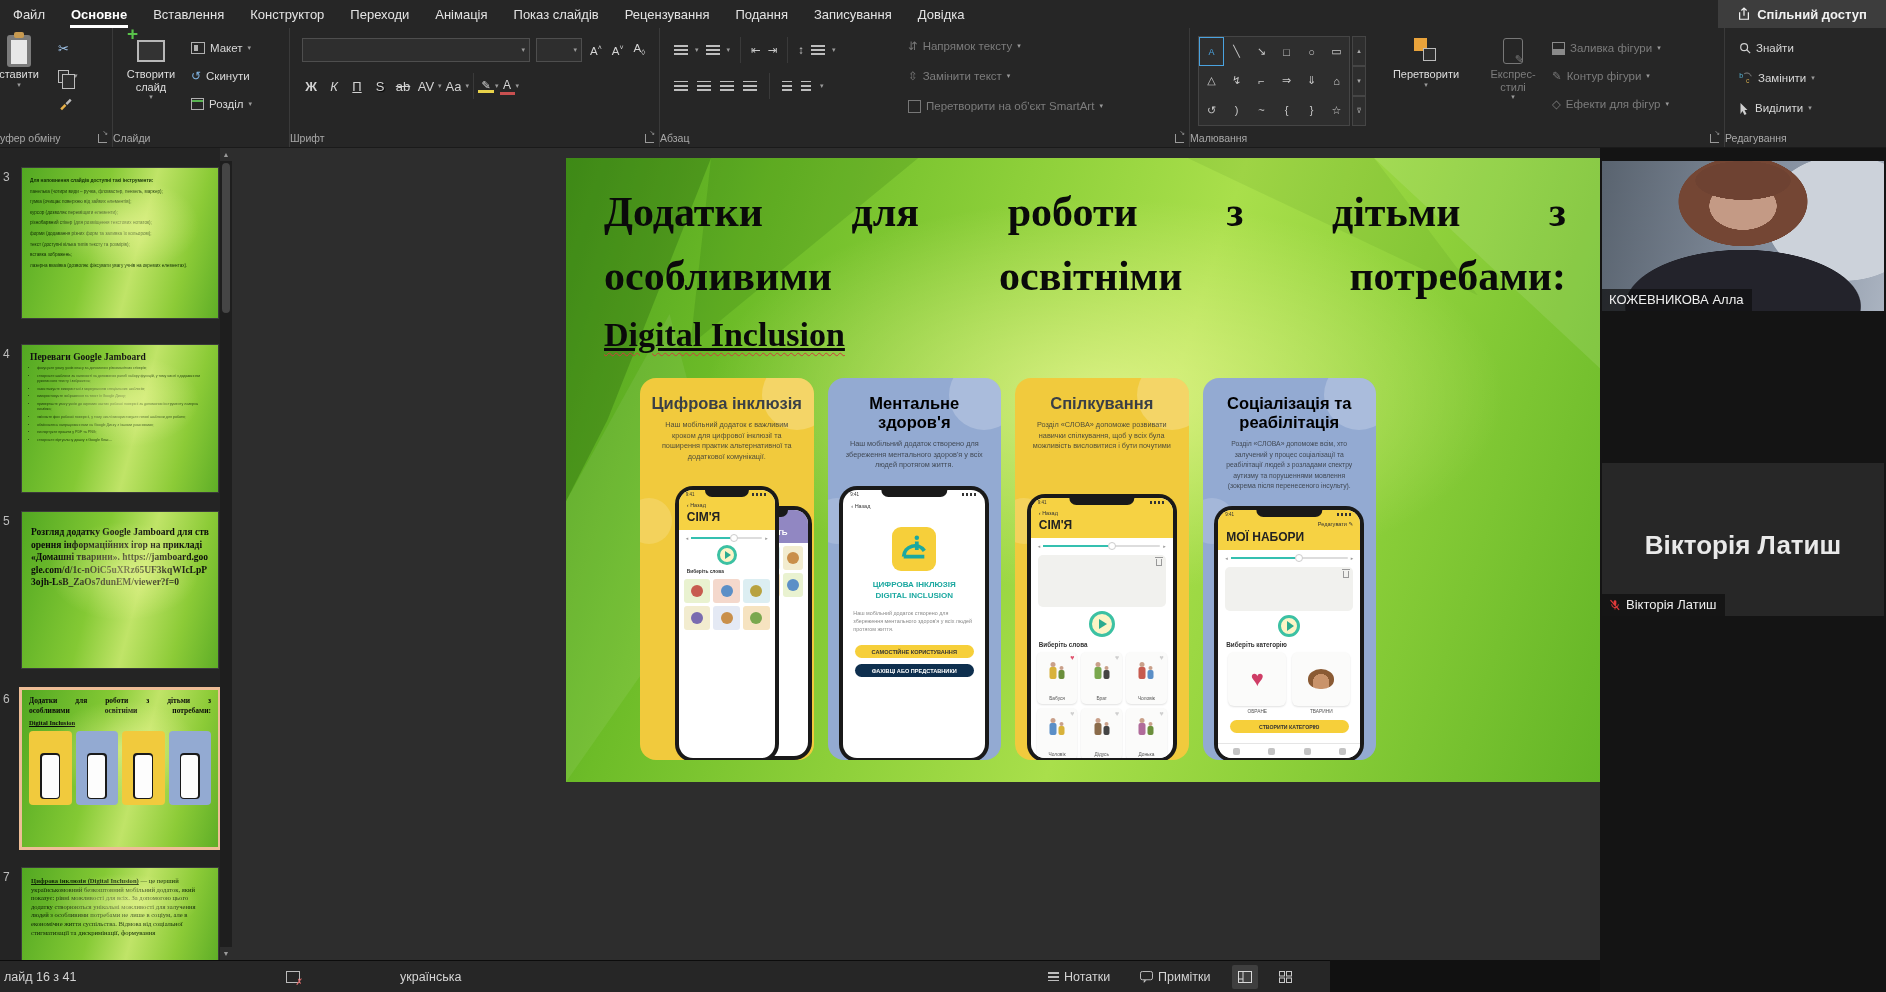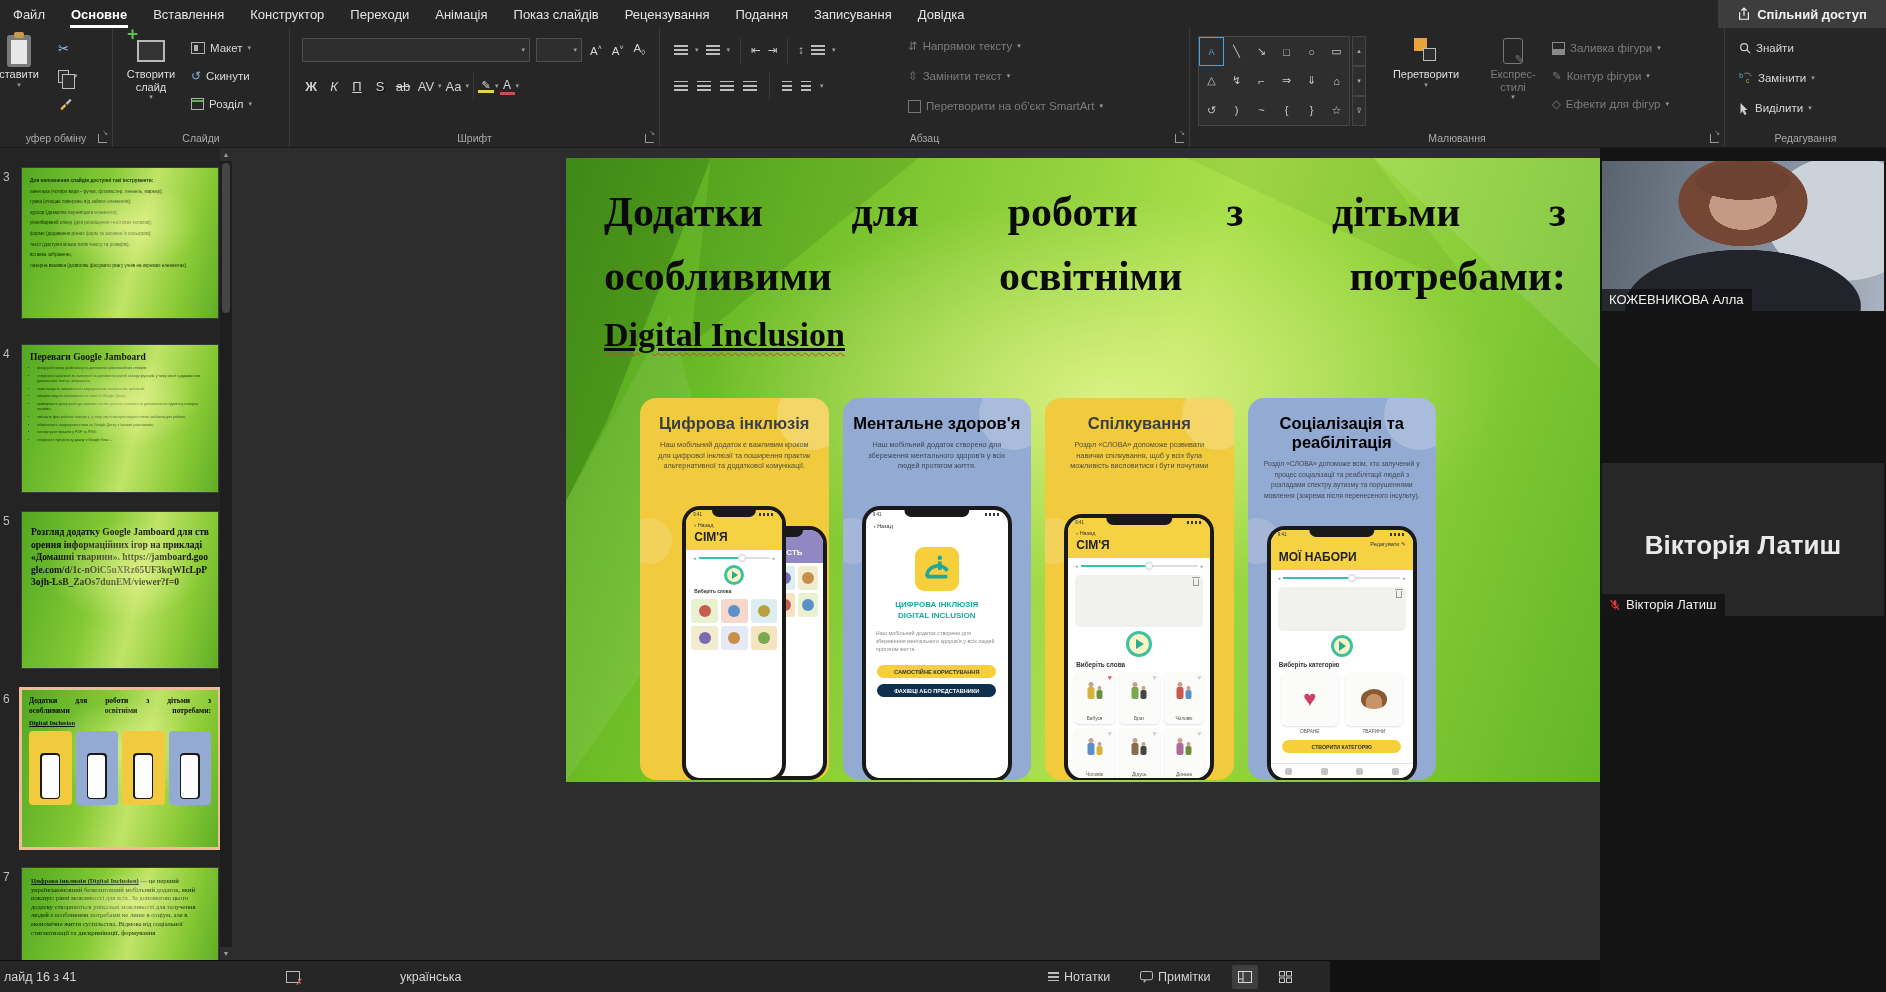--- a/index.html
+++ b/index.html
@@ -11,21 +11,21 @@
   .menubar{position:absolute;left:0;top:0;width:100%;height:28px;background:#262626;display:flex;align-items:stretch;}
   .tab{position:relative;padding:0 13px;display:flex;align-items:center;font-size:13px;color:#e3e3e3;cursor:default;}
   .tab.active{color:#fff;font-weight:bold;}
   .tab.active::after{content:"";position:absolute;left:12px;right:12px;bottom:0;height:3px;background:#fff;}
   .share-btn{position:absolute;right:0;top:0;height:28px;min-width:168px;background:#3d3d3d;display:flex;
              align-items:center;justify-content:center;gap:6px;font-size:13px;font-weight:bold;color:#f2f2f2;padding:0 10px;}
 
   
   .ribbon{position:absolute;left:0;top:28px;width:100%;height:120px;background:#262626;border-bottom:1px solid #1a1a1a;}
   .rgroup{position:absolute;top:0;height:100%;border-right:1px solid #3a3a3a;}
-  .glabel{position:absolute;bottom:3px;left:0;width:100%;text-align:center;font-size:10.5px;color:#a9a9a9;}
+  .glabel{position:absolute;bottom:3px;left:0;width:100%;font-size:10.5px;color:#a9a9a9;}
   .launcher{position:absolute;bottom:4px;right:5px;width:9px;height:9px;border-left:1px solid #9a9a9a;border-bottom:1px solid #9a9a9a;}
   .launcher::after{content:"↘";position:absolute;right:-1px;top:-5px;font-size:7px;color:#9a9a9a;}
   .bigbtn{position:absolute;top:6px;height:76px;display:flex;flex-direction:column;align-items:center;font-size:11px;color:#dedede;text-align:center;line-height:12.5px;}
   .bigbtn .bicon{height:34px;display:flex;align-items:center;justify-content:center;}
   .chev{font-size:7px;color:#9b9b9b;line-height:8px;}
   .srow{position:absolute;height:24px;display:flex;align-items:center;gap:5px;font-size:11.5px;color:#d8d8d8;white-space:nowrap;}
   .srow.dis{color:#7c7c7c;}
   .tglyph{font-size:13px;color:#d2d2d2;width:22px;text-align:center;}
   .combo{position:absolute;top:10px;height:24px;background:#2e2e2e;border:1px solid #4e4e4e;display:flex;align-items:center;justify-content:flex-end;padding-right:4px;}
   .bars{width:14px;height:11px;background:repeating-linear-gradient(to bottom,#bdbdbd 0 1.5px,transparent 1.5px 4.2px);}
@@ -94,21 +94,21 @@
   .f1{clip-path:polygon(0% 0%,14% 0%,4% 42%,0% 55%);background:rgba(10,60,0,.22);}
   .f2{clip-path:polygon(14% 0%,34% 0%,12% 30%);background:rgba(10,70,0,.13);}
   .f3{clip-path:polygon(0% 55%,10% 25%,16% 62%,0% 100%);background:rgba(255,255,255,.07);}
   .f4{clip-path:polygon(78% 0,100% 0,100% 34%);background:rgba(255,255,255,.10);}
   .f5{clip-path:polygon(60% 0,78% 0,88% 22%);background:rgba(10,70,0,.07);}
   .stitle{position:absolute;left:38px;top:22px;width:962px;font-family:"Liberation Serif",serif;font-weight:bold;
           font-size:42px;line-height:64px;color:#0a0a0a;}
   .stitle div{text-align:justify;text-align-last:justify;}
   .ssub{position:absolute;left:38px;top:158px;font-family:"Liberation Serif",serif;font-weight:bold;font-size:34px;color:#0a0a0a;text-decoration:underline;}
   .ssub em{font-style:normal;text-decoration:underline wavy #d03c3c;text-decoration-thickness:1px;text-underline-offset:6px;}
-  .cards{position:absolute;left:74px;top:220px;width:796px;height:382px;display:flex;gap:14px;margin-top:20px;}
+  .cards{position:absolute;left:74px;top:220px;width:736px;height:382px;display:flex;gap:14px;}
   .card{flex:1;border-radius:16px;position:relative;overflow:hidden;padding:16px 8px 0 8px;}
   .card.yellow{background:#f1ca3d;}
   .card.blue{background:#93aad2;}
   .card::before{content:"";position:absolute;right:-18px;top:-18px;width:70px;height:70px;border-radius:50%;background:rgba(255,255,255,.22);}
   .card::after{content:"";position:absolute;left:-14px;top:120px;width:46px;height:46px;border-radius:50%;background:rgba(255,255,255,.16);}
   .ctitle{position:relative;z-index:2;text-align:center;font-size:16.5px;font-weight:bold;color:#3a3f46;line-height:19px;}
   .card.blue .ctitle{color:#000000;}
   .cbody{position:relative;z-index:2;margin-top:7px;padding:0 8px;text-align:center;font-size:7.3px;line-height:10.5px;color:rgba(45,50,55,.82);}
   .phone{position:absolute;background:#191919;border-radius:18px;padding:4px;z-index:3;}
   .phone .scr{position:relative;width:100%;height:100%;background:#fff;border-radius:14px;overflow:hidden;}

